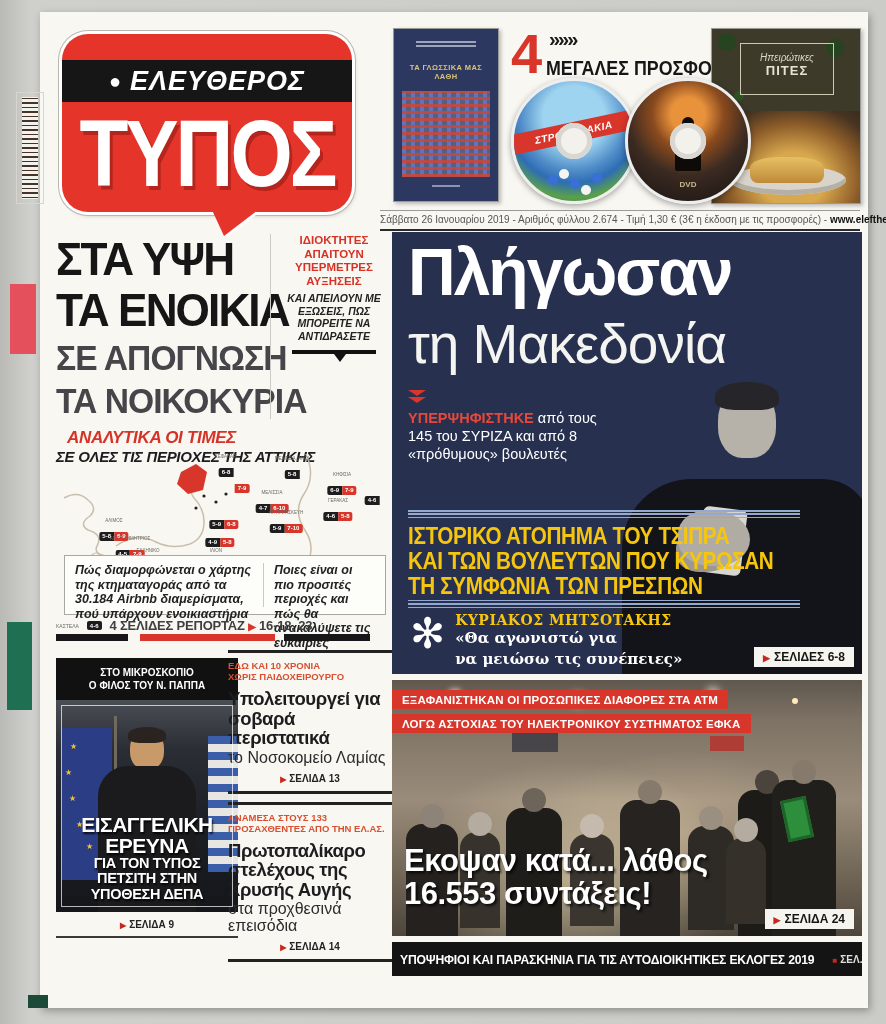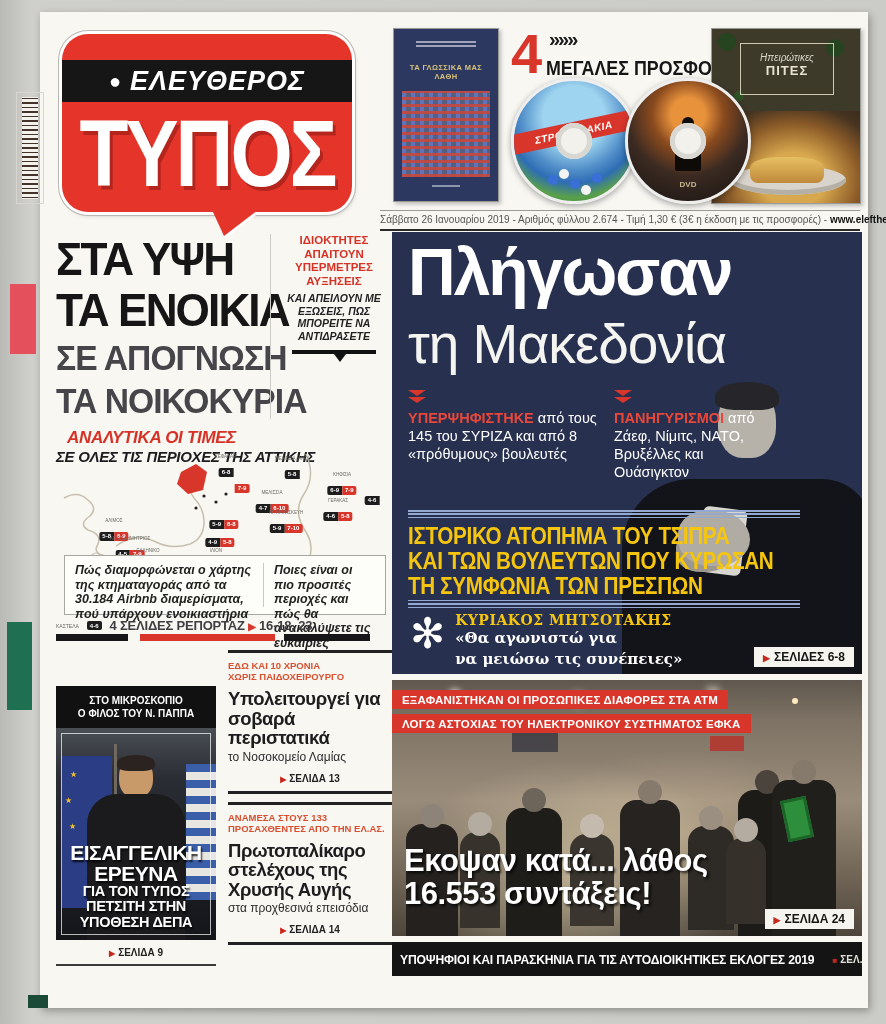--- a/index.html
+++ b/index.html
@@ -179,21 +179,21 @@
                letter-spacing:-.5px; text-shadow:2px 2px 3px rgba(0,0,0,.8); z-index:5; }
 
   
   .strip { position:absolute; left:352px; top:930px; width:470px; height:34px; background:#141414;
            display:flex; align-items:center; padding:0 8px; white-space:nowrap; overflow:hidden; }
   .strip-text { color:#fff; font-weight:bold; font-size:13.5px; transform:scaleX(.9); transform-origin:left; letter-spacing:-.2px; }
   .strip-pg { color:#e0e0dc; font-size:10px; font-weight:bold; margin-left:-28px; }
   .strip-pg .sq { color:#c4281e; font-size:8px; margin-right:3px; }
 
   
-  .colA { position:absolute; left:16px; top:646px; width:160px;margin-top:28px; }
+  .colA { position:absolute; left:16px; top:646px; width:182px; }
   .colA-head { background:#111; color:#fff; text-align:center; font-weight:bold; font-size:10px; line-height:13px; padding:8px 4px; }
   .pp-photo { position:relative; height:212px; background:linear-gradient(180deg,#4a4f55 0,#2a2d33 50px,#1d2026 120px,#14161a 212px); overflow:hidden; }
   .pp-frame { position:absolute; inset:5px; border:1px solid rgba(255,255,255,.7); z-index:5; pointer-events:none; }
   .eu-flag { position:absolute; left:6px; top:28px; width:50px; height:152px; background:#2b3d85; }
   .eu-star { position:absolute; color:#f4c22b; font-size:8px; }
   .flag-pole { position:absolute; left:58px; top:16px; width:3px; height:180px; background:#70695f; }
   .gr-flag { position:absolute; right:0; top:36px; width:30px; height:136px;
              background:repeating-linear-gradient(180deg,#3a5fa8 0 8px,#e8e6e0 8px 16px); }
   .pp-head { position:absolute; left:50%; top:30px; transform:translateX(-50%); width:34px; height:40px;
              background:#c89a6a; border-radius:45%; }
@@ -207,21 +207,21 @@
   .pageref { margin-top:7px; font-weight:bold; font-size:10px; color:#222;text-align:center; }
   .pageref .arr { color:#c4281e; font-size:8px; margin-right:3px; }
   .colA-rule { margin-top:6px; border-top:2px solid #3a3a3a; }
 
   
   .colB { position:absolute; left:188px; top:638px; width:164px; }
   .art { border-top:3px solid #222; padding-top:7px; }
   .art + .art { margin-top:8px; }
   .art-kicker { color:#d94f30; font-weight:bold; font-size:9.5px; line-height:11px; }
   .art-title { margin-top:7px; color:#1d1d1f; font-weight:bold; font-size:18.5px; line-height:19.5px; letter-spacing:-.4px; }
-  .art-sub { color:#2c2c2e; font-size:12px; line-height:17px; margin-top:1px; }
+  .art-sub { color:#2c2c2e; font-size:16px; line-height:17px; margin-top:1px; }
   .art-rule { margin-top:7px; border-bottom:3px solid #222; }
 </style>
 </head>
 <body>
 
 <div class="scan">
   <div class="page">
 
     <div class="barcode"></div>
     <div class="tab-red"></div>
@@ -383,27 +383,20 @@
         <div class="ts-shirt"></div>
         <div class="ts-hands"></div>
       </div>
       <div class="bull bull1">
         <div class="chev">
             <i></i>
             <i></i>
           </div>
         <b>ΥΠΕΡΨΗΦΙΣΤΗΚΕ</b><span> από τους 145 του ΣΥΡΙΖΑ και από 8 «πρόθυμους» βουλευτές</span>
       </div>
-      <div class="bull bull2">
-        <div class="chev">
-            <i></i>
-            <i></i>
-          </div>
-        <b>ΠΑΝΗΓΥΡΙΣΜΟΙ</b><span> από Ζάεφ, Νίμιτς, ΝΑΤΟ, Βρυξέλλες και Ουάσιγκτον</span>
-      </div>
       <div class="stripes str1"></div>
       <div class="impact">
         <div>ΙΣΤΟΡΙΚΟ ΑΤΟΠΗΜΑ ΤΟΥ ΤΣΙΠΡΑ</div>
         <div>ΚΑΙ ΤΩΝ ΒΟΥΛΕΥΤΩΝ ΠΟΥ ΚΥΡΩΣΑΝ</div>
         <div>ΤΗ ΣΥΜΦΩΝΙΑ ΤΩΝ ΠΡΕΣΠΩΝ</div>
       </div>
       <div class="stripes str2"></div>
       <div class="quote">
         <div class="q-star">✻</div>
         <div>

